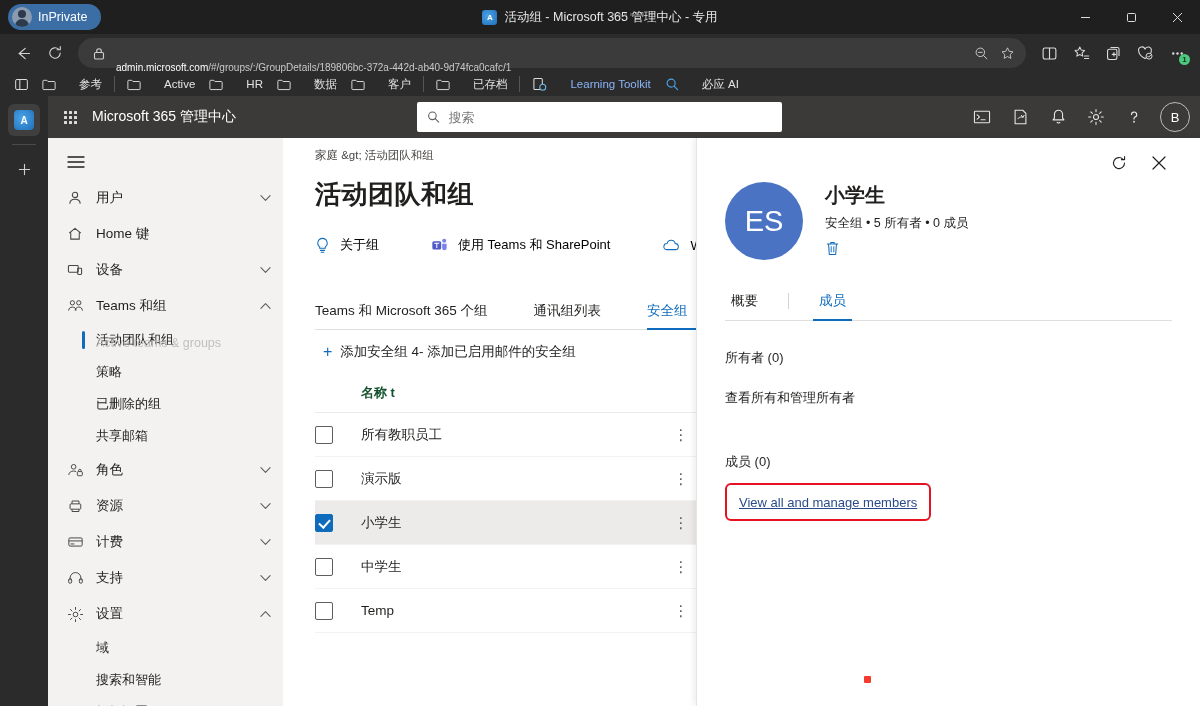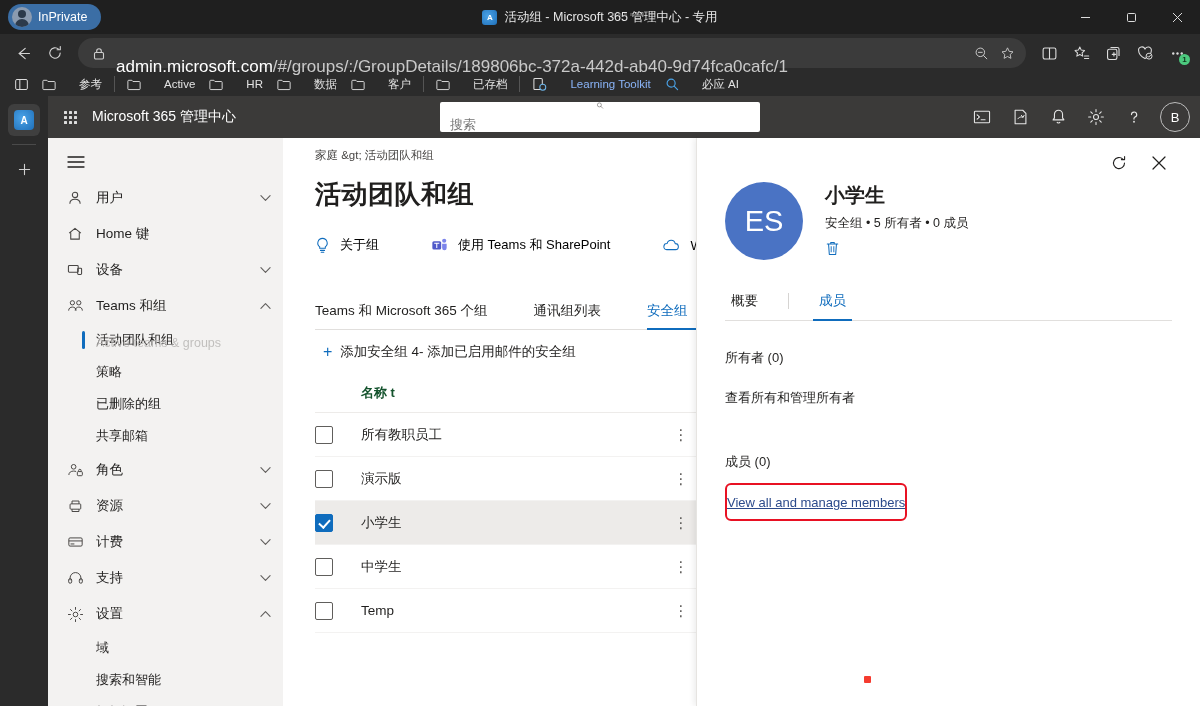--- a/index.html
+++ b/index.html
@@ -34,21 +34,21 @@
   .win-btn { width:46px; height:34px; display:flex; align-items:center; justify-content:center; color:#dcdcdc; font-size:13px; }
 
   
   .navbar { height:38px; display:flex; align-items:center; gap:2px; padding:0 8px; }
   .nav-icon { width:30px; height:30px; display:flex; align-items:center; justify-content:center; color:#d4d4d4; border-radius:4px; flex:none; }
   .omnibox {
     flex:1; height:30px; background:#3b3b3b; border-radius:15px; display:flex; align-items:center;
     padding:0 6px 0 12px; margin:0 6px; min-width:0;
   }
   .lock-ico { width:18px; height:18px; display:flex; align-items:center; justify-content:center; flex:none; color:#cfcfcf;}
-  .url { flex:1; font-size:17px; color:#c9c9c9; white-space:nowrap; overflow:hidden; padding-left:8px;margin-top:28px;}
+  .url { flex:1; font-size:10px; color:#c9c9c9; white-space:nowrap; overflow:hidden; padding-left:8px;margin-top:28px;}
   .url b { color:#fff; font-weight:400; }
   .omni-btn { width:26px; height:26px; border-radius:13px; display:flex; align-items:center; justify-content:center; color:#c9c9c9; flex:none;}
   .tool-icon { width:30px; height:30px; display:flex; align-items:center; justify-content:center; color:#dcdcdc; border-radius:4px; flex:none; position:relative;}
   .badge-dot { position:absolute; right:2px; bottom:3px; width:11px; height:11px; border-radius:50%; background:#4cc97e; color:#12351f; font-size:8px; line-height:11px; text-align:center; font-weight:bold;}
 
   
   .bookmarks { height:24px; display:flex; align-items:center; gap:2px; padding:0 6px 0 8px; }
   .bm { display:flex; align-items:center; gap:23px; padding:2px 6px; border-radius:4px; color:#e3e3e3; font-size:11.5px; white-space:nowrap;}
   .bm-sep { width:1px; height:16px; background:#555; margin:0 4px; }
 
@@ -60,22 +60,22 @@
 
   
   #app { position:absolute; left:48px; top:96px; right:0; bottom:0; background:#fff; overflow:hidden; }
 
   .m365-header { height:42px; background:#3b3a39; display:flex; align-items:center; color:#fff; }
   .waffle { width:44px; height:42px; display:flex; align-items:center; justify-content:center; }
   .waffle-grid { display:grid; grid-template-columns:repeat(3,3px); grid-gap:2px;}
   .waffle-grid i { width:3px; height:3px; background:#dcdcdc; border-radius:.5px; display:block;}
   .m365-brand { font-size:14px; color:#fff; white-space:nowrap; }
   .m365-search {
-    width:320px; height:30px; background:#fff; border-radius:2px; display:flex; align-items:center;
-    padding:0 10px; gap:8px; margin-left:auto; margin-right:auto;flex-direction:column;
+    width:365px; height:30px; background:#fff; border-radius:2px; display:flex; align-items:center;
+    padding:0 10px; gap:8px; margin-left:auto; margin-right:auto;
   }
   .m365-search input { border:0; outline:0; font-size:13px; color:#323130; background:transparent; width:100%; font-family:inherit;}
   .hdr-icons { display:flex; align-items:center; gap:2px; padding-right:10px; }
   .hdr-ico { width:36px; height:42px; display:flex; align-items:center; justify-content:center; color:#e6e6e6;}
   .hdr-avatar { width:30px; height:30px; border-radius:50%; border:1px solid #bdbdbd; color:#fff; font-size:13px; display:flex; align-items:center; justify-content:center; margin-left:6px;}
 
   .body-row { display:flex; height:calc(100% - 42px); }
 
   
   .m365-nav { width:235px; background:#f3f2f1; padding-top:6px; overflow:hidden; flex:none; }
@@ -127,21 +127,21 @@
   .ph-name { font-size:20px; font-weight:600; color:#201f1e; }
   .ph-sub { font-size:12.5px; color:#201f1e; margin-top:6px; }
   .ph-trash { margin-top:8px; color:#0f6cbd; cursor:pointer; }
   .panel-tabs { display:flex; gap:24px; margin-top:32px; border-bottom:1px solid #e1dfdd; padding-bottom:0;}
   .ptab { font-size:13.5px; color:#201f1e; padding:0 6px 10px; position:relative; cursor:pointer;}
   .ptab.active { color:#0f6cbd; }
   .ptab.active::after { content:""; position:absolute; left:0; right:0; bottom:-1px; height:2px; background:#0f6cbd;}
   .ptab-div { width:1px; background:#d6d4d2; height:16px; align-self:flex-start; margin-top:1px;}
   .sec-label { font-size:13px; color:#201f1e; margin-top:28px;}
   .sec-link { font-size:13px; color:#201f1e; margin-top:22px; cursor:pointer;}
-  .hl-wrap { display:inline-block; margin-top:12px; border:2.5px solid #e81123; border-radius:6px; padding:8px 0;}
+  .hl-wrap { display:inline-block; margin-top:12px; border:2.5px solid #e81123; border-radius:6px; padding:8px 12px;}
   .hl-link { font-size:13px; color:#2b4a8b; text-decoration:underline; cursor:pointer;}
   .cursor-dot { position:absolute; left:167px; top:538px; width:7px; height:7px; background:#f53b2f; border-radius:1px; }
 
   svg { display:block; }
 </style>
 </head>
 <body>
 
 <div id="browser-chrome">
 

